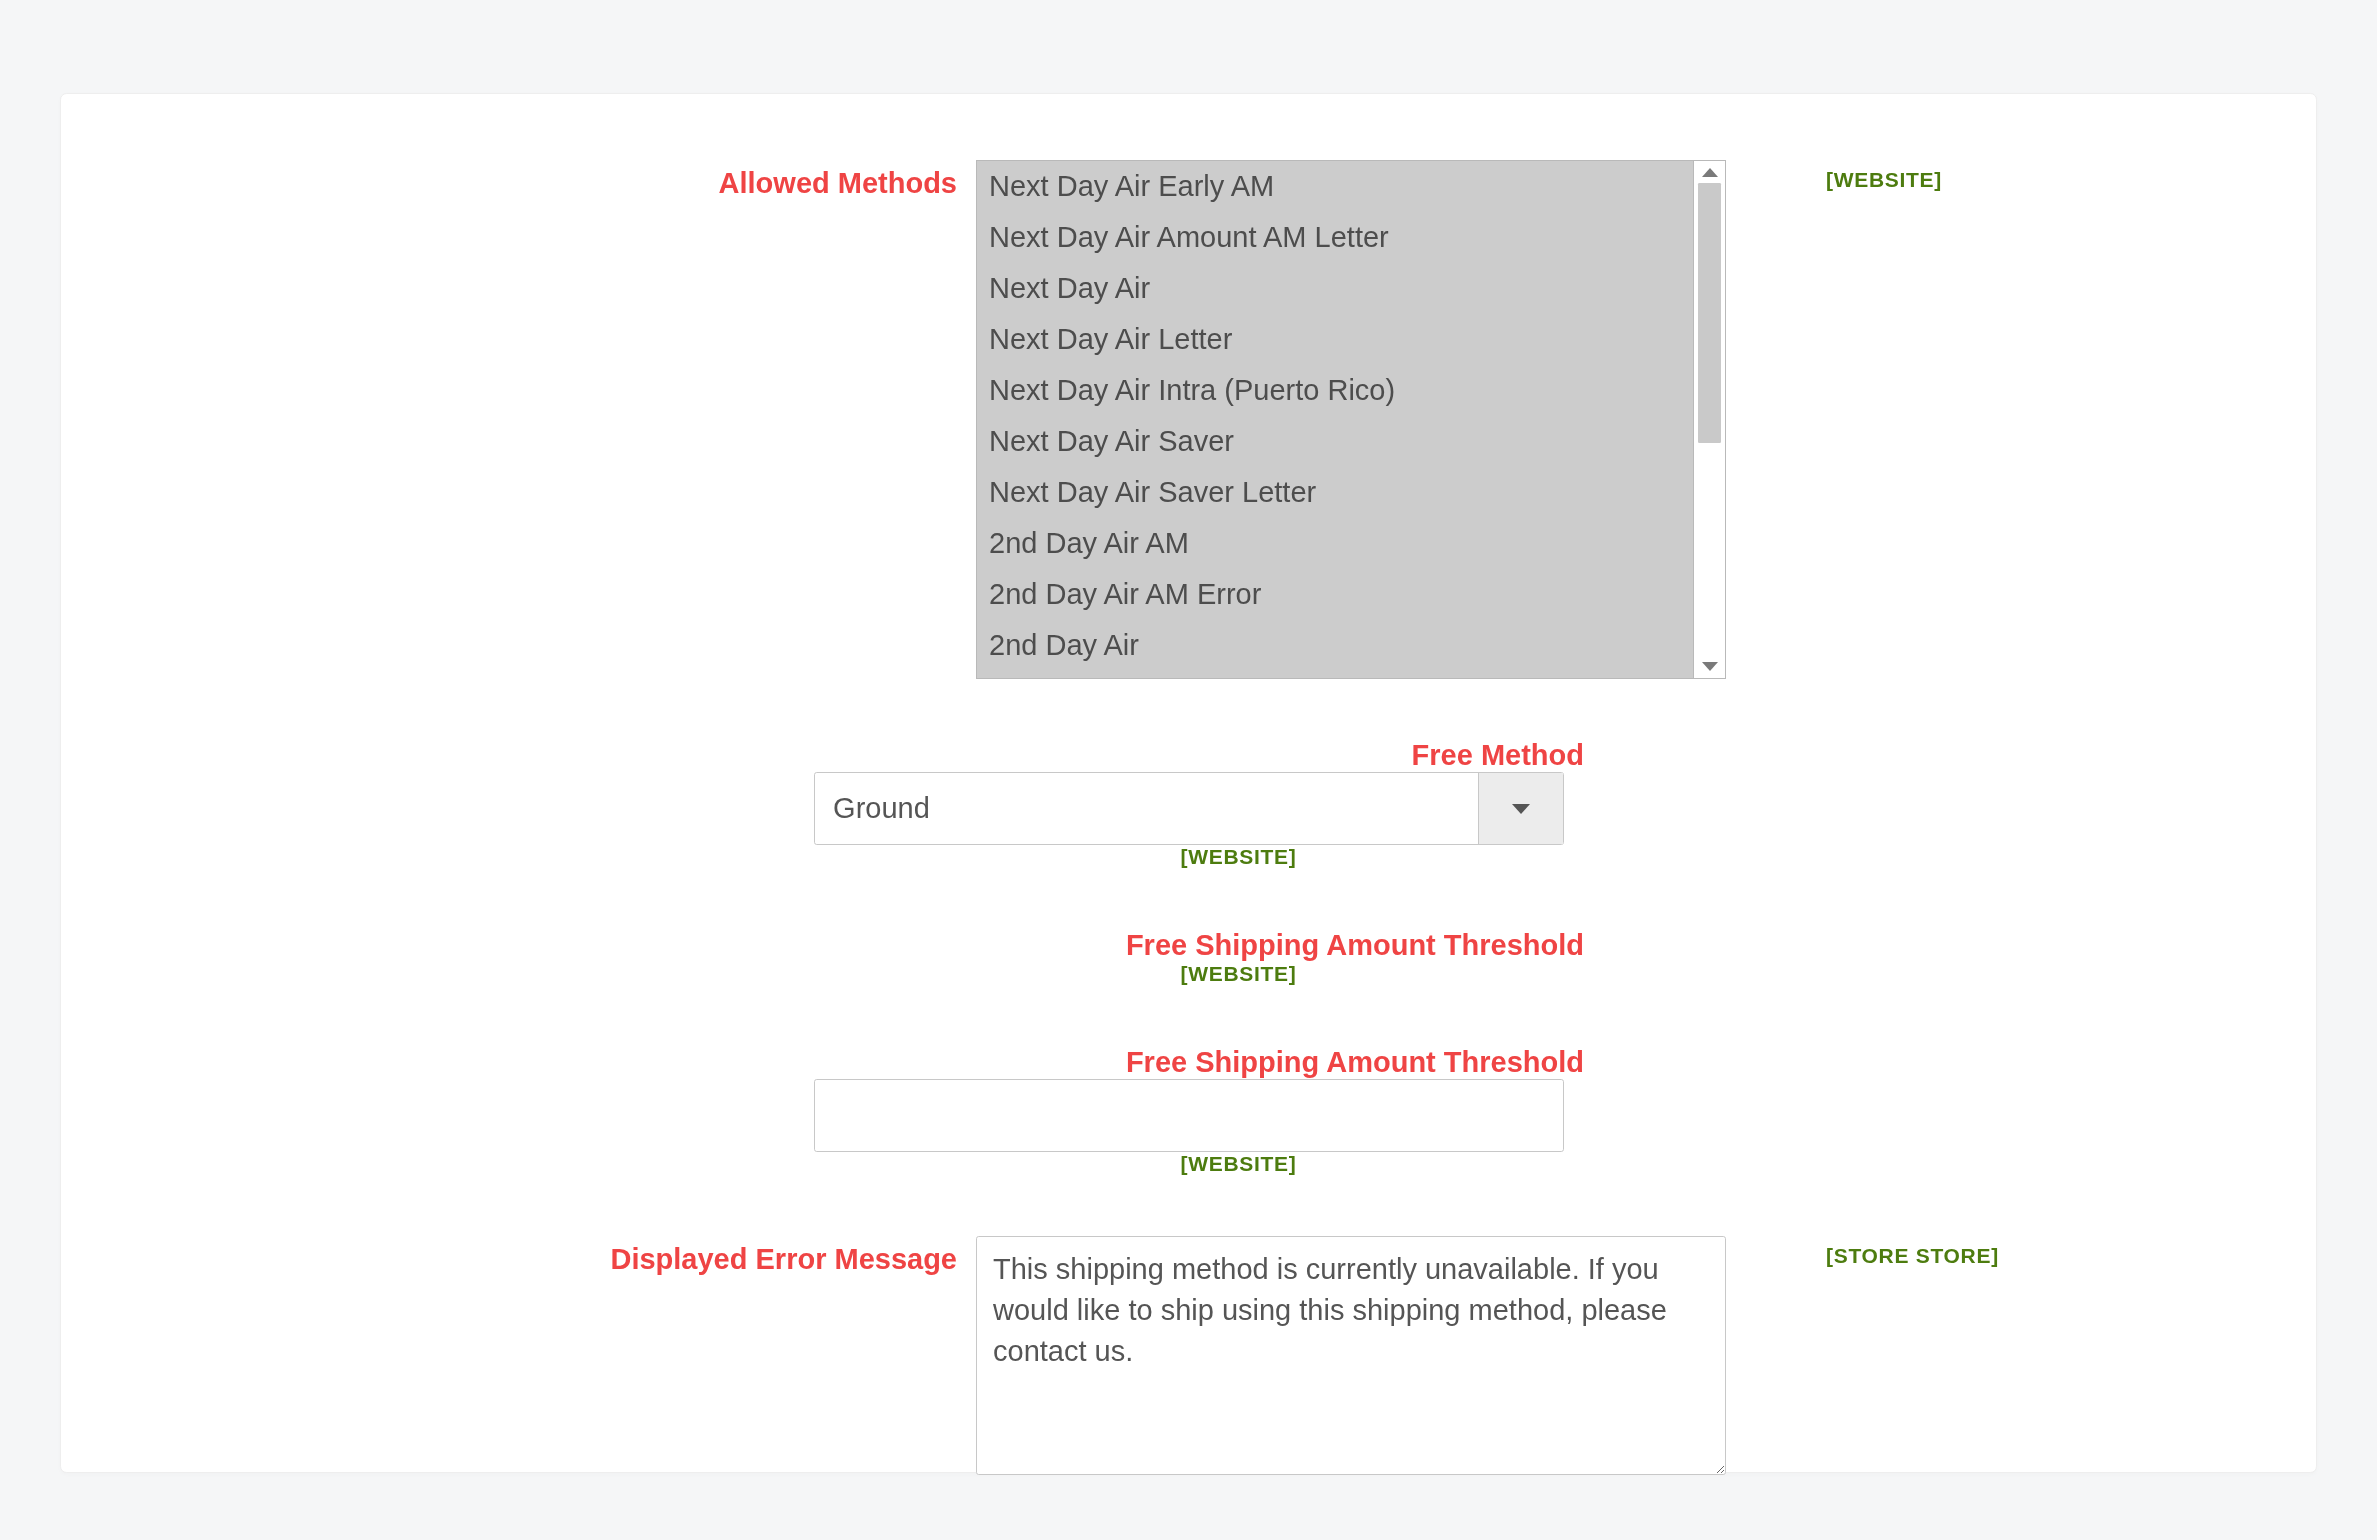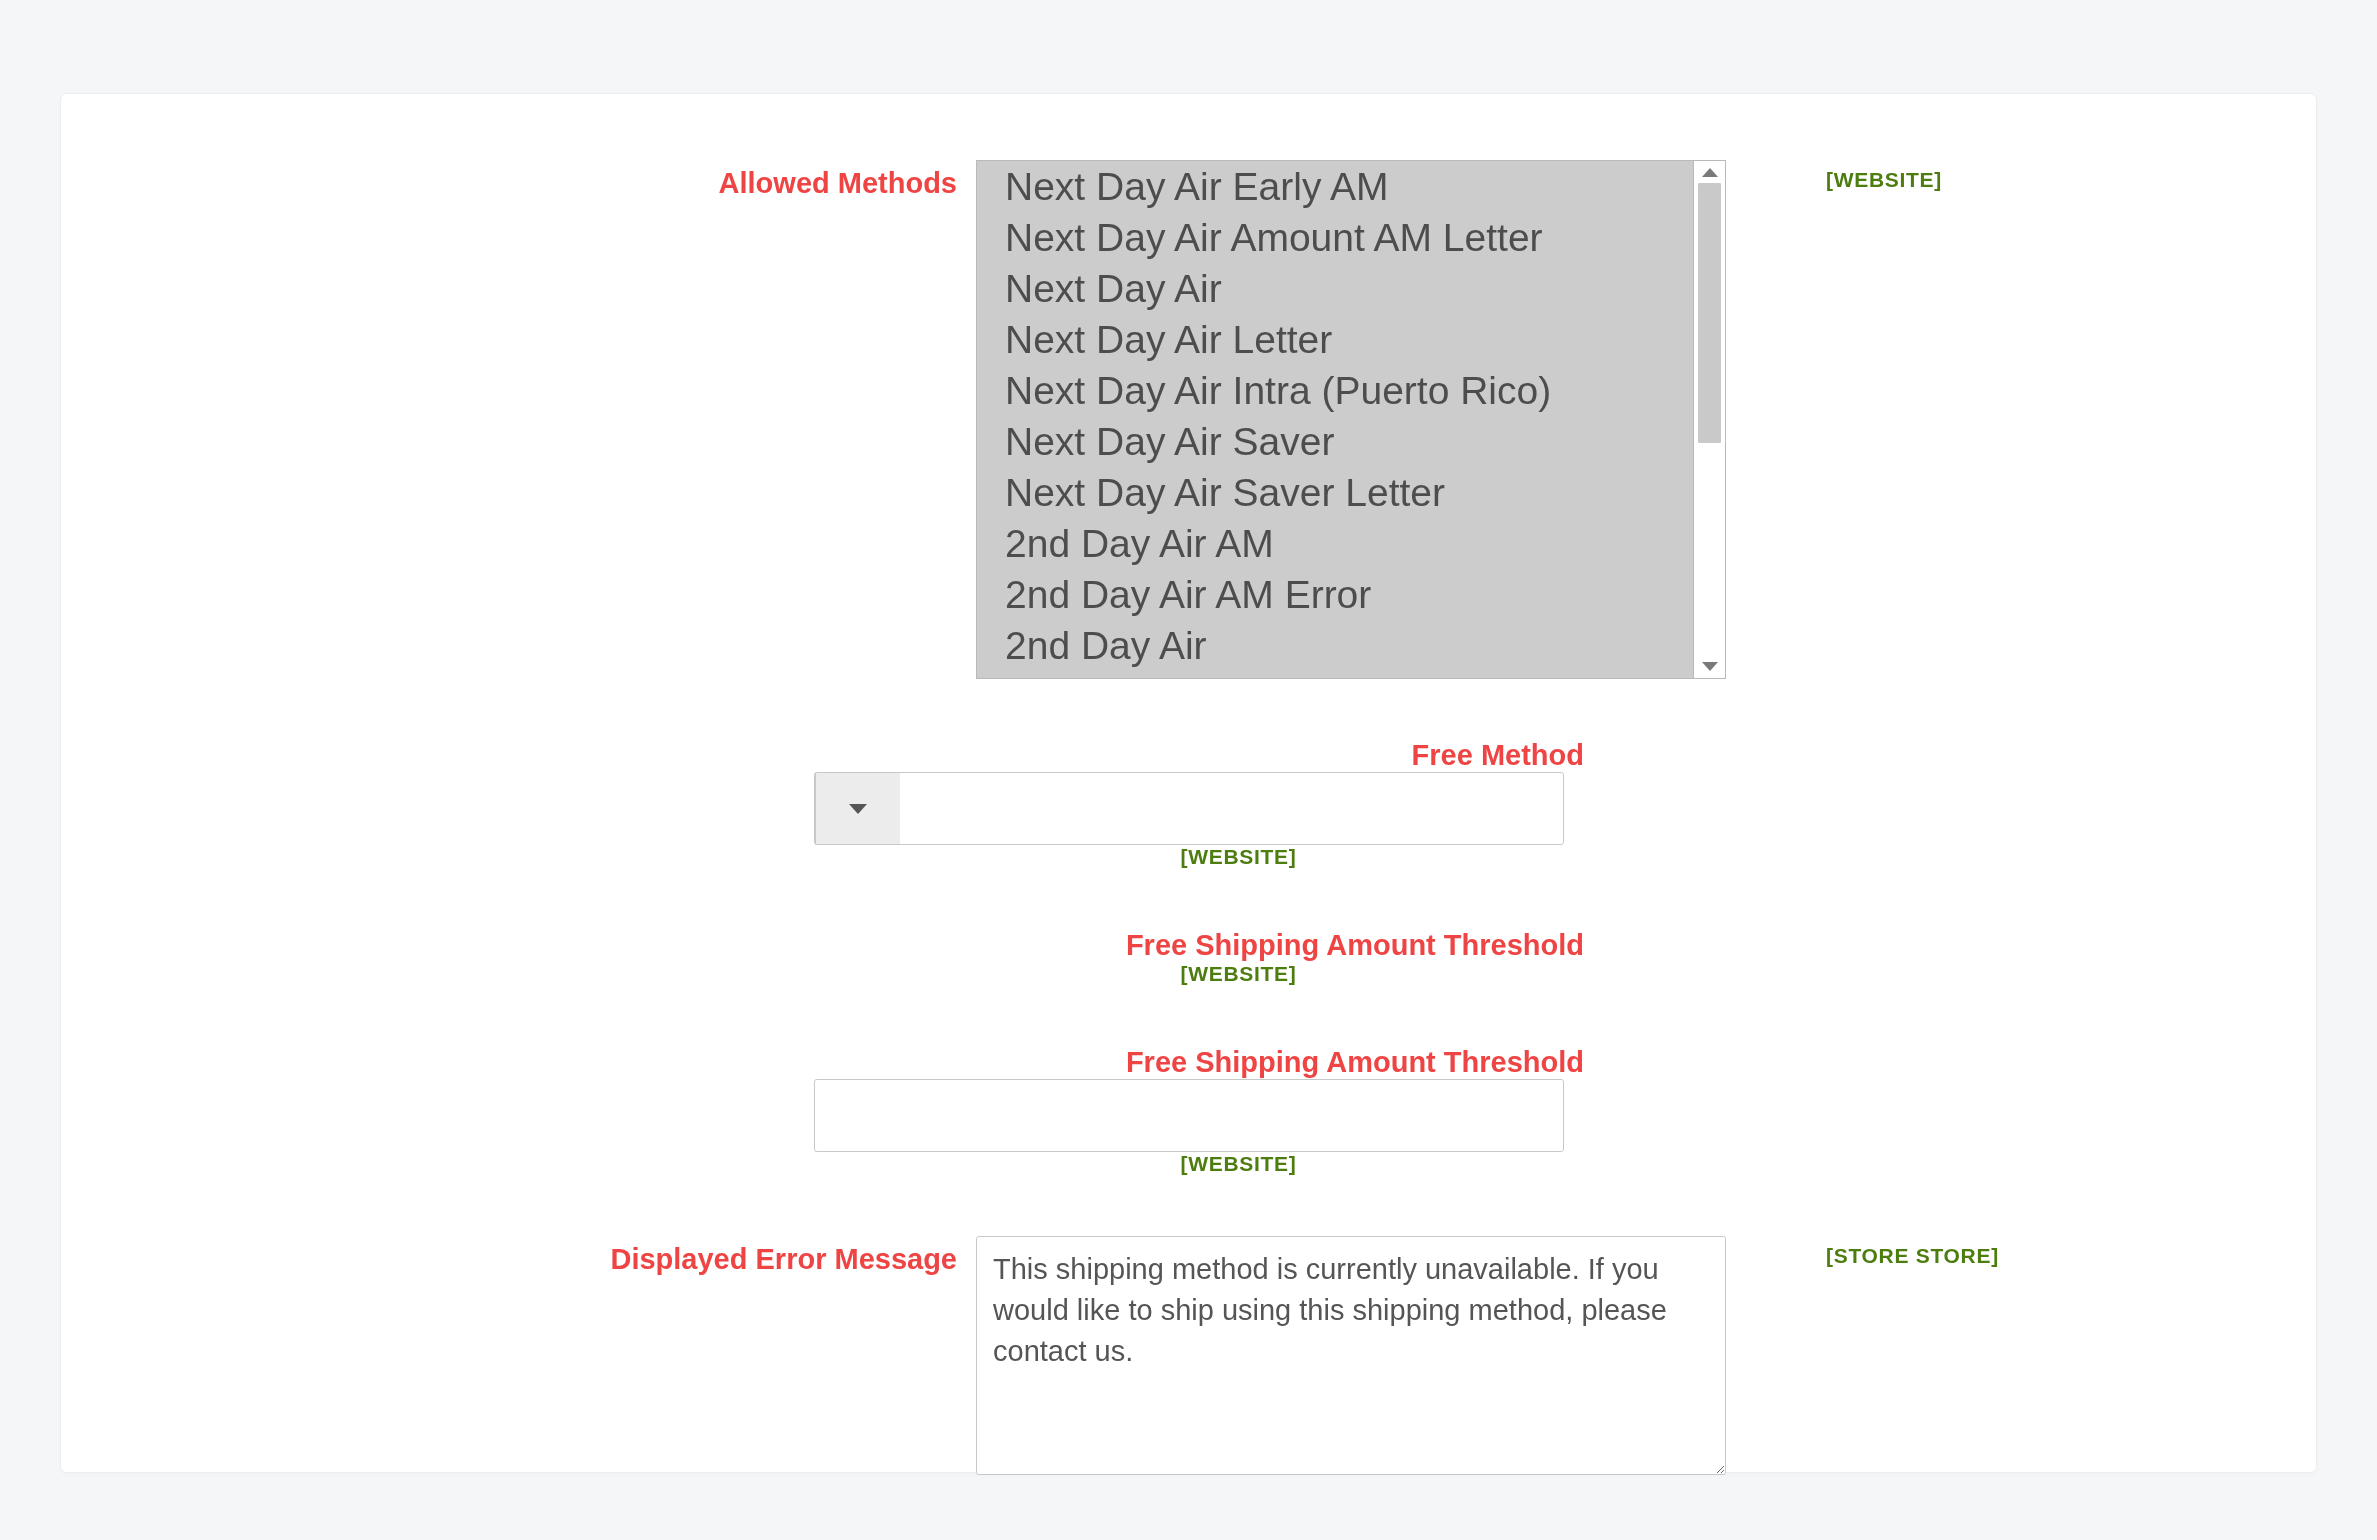--- a/index.html
+++ b/index.html
@@ -62,27 +62,26 @@
     background: #fff;
     display: flex;
   }
   .ms-list {
     flex: 1;
     background: #cccccc;
     overflow: hidden;
     padding: 0px 0 0 12px;
   }
   .ms-item {
-    font-size: 39px;
+    font-size: 29px;
     line-height: 51px;
     color: #4d4d4d;
     user-select: none;
     cursor: default;
     white-space: nowrap;
-    margin-left: 16px;
   }
   .ms-scroll {
     width: 32px;
     height: 100%;
     position: relative;
     background: #fff;
     border-left: 1.3px solid #b9b9b9;
     display: flex;
     flex-direction: column;
     justify-content: space-between;
@@ -203,20 +202,21 @@
           </div>
         </div>
       </div>
       <div class="scope-cell">[WEBSITE]</div>
     </div>
 
     <div class="row align-center">
       <div class="label-cell" style="padding-top:0">Free Method</div>
       <div class="field-cell">
         <div class="select">
+          <div class="select-value">Ground</div>
           <div class="select-btn">
             <div class="caret"></div>
           </div>
         </div>
       </div>
       <div class="scope-cell" style="padding-top:0">[WEBSITE]</div>
     </div>
 
     <div class="row align-center">
       <div class="label-cell" style="padding-top:0">Free Shipping Amount Threshold</div>

